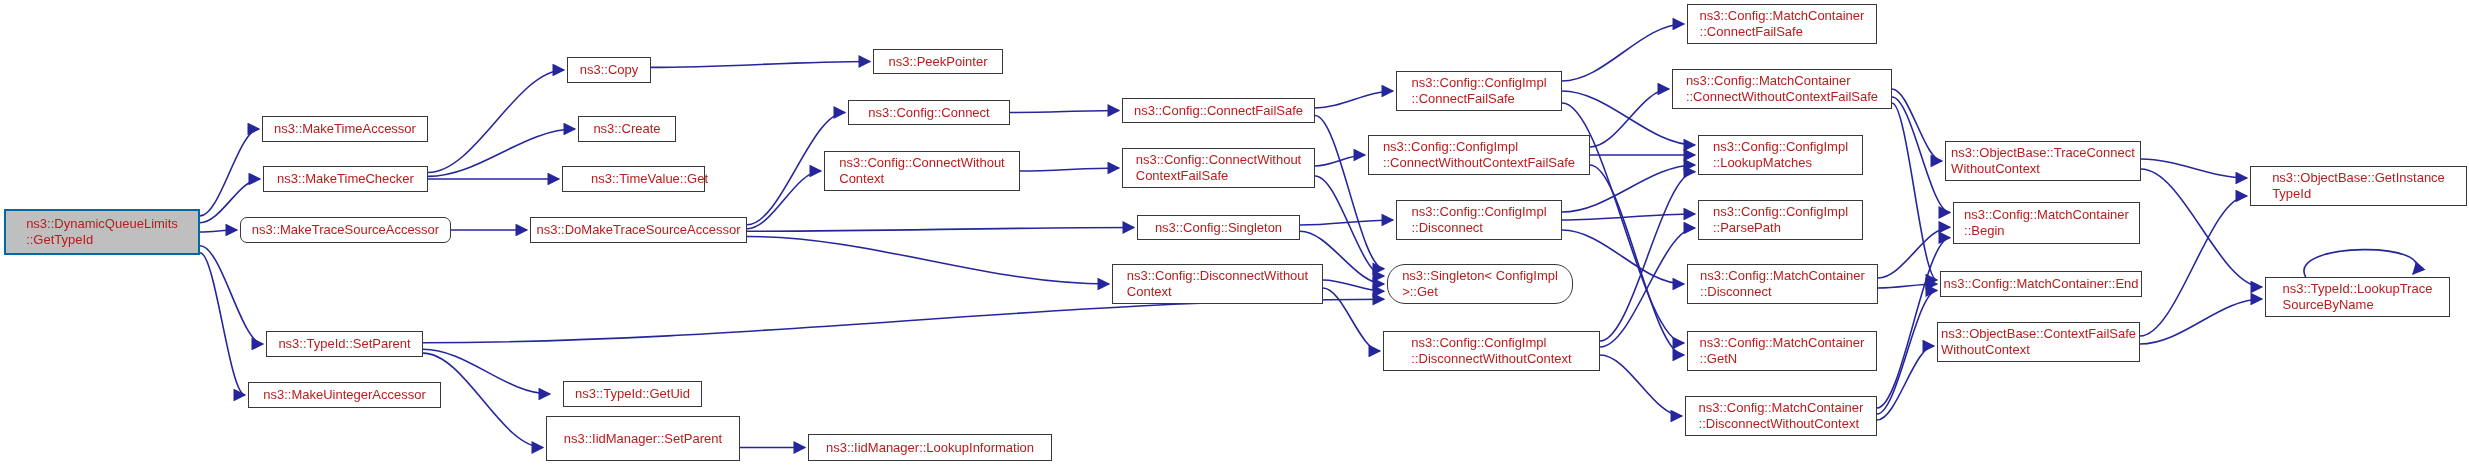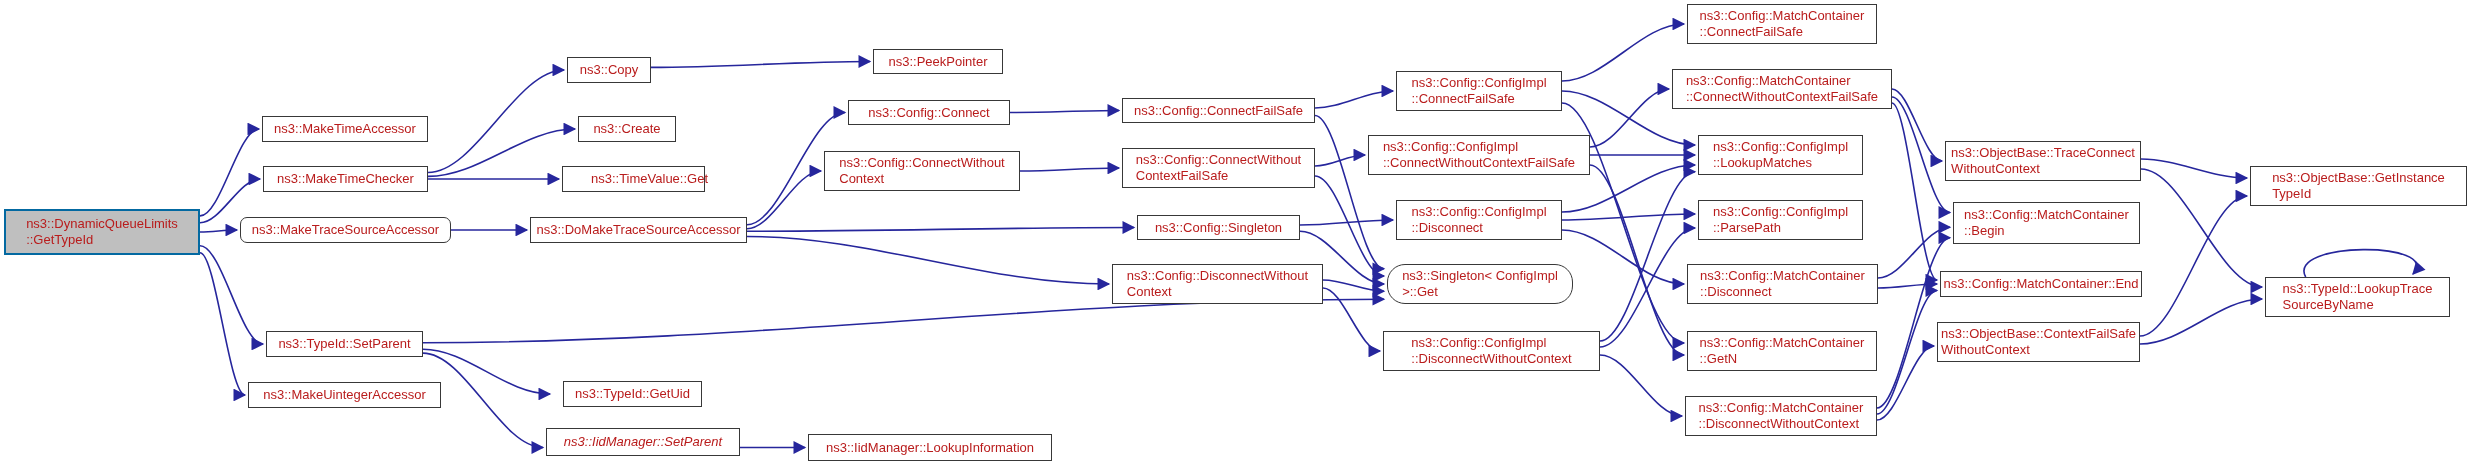--- a/index.html
+++ b/index.html
@@ -104,21 +104,21 @@
     <div class="node" style="left: 262px; top: 116px; width: 166px; height: 26px; background: rgb(255, 255, 255);">ns3::MakeTimeAccessor</div>
     <div class="node" style="left: 263px; top: 166px; width: 165px; height: 26px; background: rgb(255, 255, 255);">ns3::MakeTimeChecker</div>
     <div class="node" style="left: 240px; top: 217px; width: 211px; height: 26px; background: rgb(255, 255, 255); border-radius: 7px;">ns3::MakeTraceSourceAccessor</div>
     <div class="node" style="left: 266px; top: 331px; width: 157px; height: 26px; background: rgb(255, 255, 255);">ns3::TypeId::SetParent</div>
     <div class="node" style="left: 248px; top: 382px; width: 193px; height: 26px; background: rgb(255, 255, 255);">ns3::MakeUintegerAccessor</div>
     <div class="node" style="left: 567px; top: 57px; width: 84px; height: 26px; background: rgb(255, 255, 255);">ns3::Copy</div>
     <div class="node" style="left: 578px; top: 116px; width: 98px; height: 26px; background: rgb(255, 255, 255);">ns3::Create</div>
     <div class="node" style="left: 562px; top: 166px; width: 143px; height: 26px; background: rgb(255, 255, 255); padding-left: 36px;">ns3::TimeValue::Get</div>
     <div class="node" style="left: 530px; top: 217px; width: 217px; height: 26px; background: rgb(255, 255, 255);">ns3::DoMakeTraceSourceAccessor</div>
     <div class="node" style="left: 553px; top: 381px; width: 139px; height: 26px; background: rgb(255, 255, 255); margin-left: 10px;">ns3::TypeId::GetUid</div>
-    <div class="node" style="left: 546px; top: 428px; width: 194px; height: 28px; background: rgb(255, 255, 255); font-style: italic;">ns3::IidManager::SetParent</div>
+    <div class="node" style="left: 546px; top: 416px; width: 194px; height: 45px; background: rgb(255, 255, 255);">ns3::IidManager::SetParent</div>
     <div class="node" style="left: 873px; top: 49px; width: 130px; height: 25px; background: rgb(255, 255, 255);">ns3::PeekPointer</div>
     <div class="node" style="left: 848px; top: 100px; width: 162px; height: 25px; background: rgb(255, 255, 255);">ns3::Config::Connect</div>
     <div class="node" style="left: 824px; top: 151px; width: 196px; height: 40px; background: rgb(255, 255, 255);">ns3::Config::ConnectWithout
 Context</div>
     <div class="node" style="left: 808px; top: 434px; width: 244px; height: 27px; background: rgb(255, 255, 255);">ns3::IidManager::LookupInformation</div>
     <div class="node" style="left: 1122px; top: 98px; width: 193px; height: 25px; background: rgb(255, 255, 255);">ns3::Config::ConnectFailSafe</div>
     <div class="node" style="left: 1122px; top: 148px; width: 193px; height: 40px; background: rgb(255, 255, 255);">ns3::Config::ConnectWithout
 ContextFailSafe</div>
     <div class="node" style="left: 1137px; top: 215px; width: 163px; height: 25px; background: rgb(255, 255, 255);">ns3::Config::Singleton</div>
     <div class="node" style="left: 1112px; top: 264px; width: 211px; height: 40px; background: rgb(255, 255, 255);">ns3::Config::DisconnectWithout

